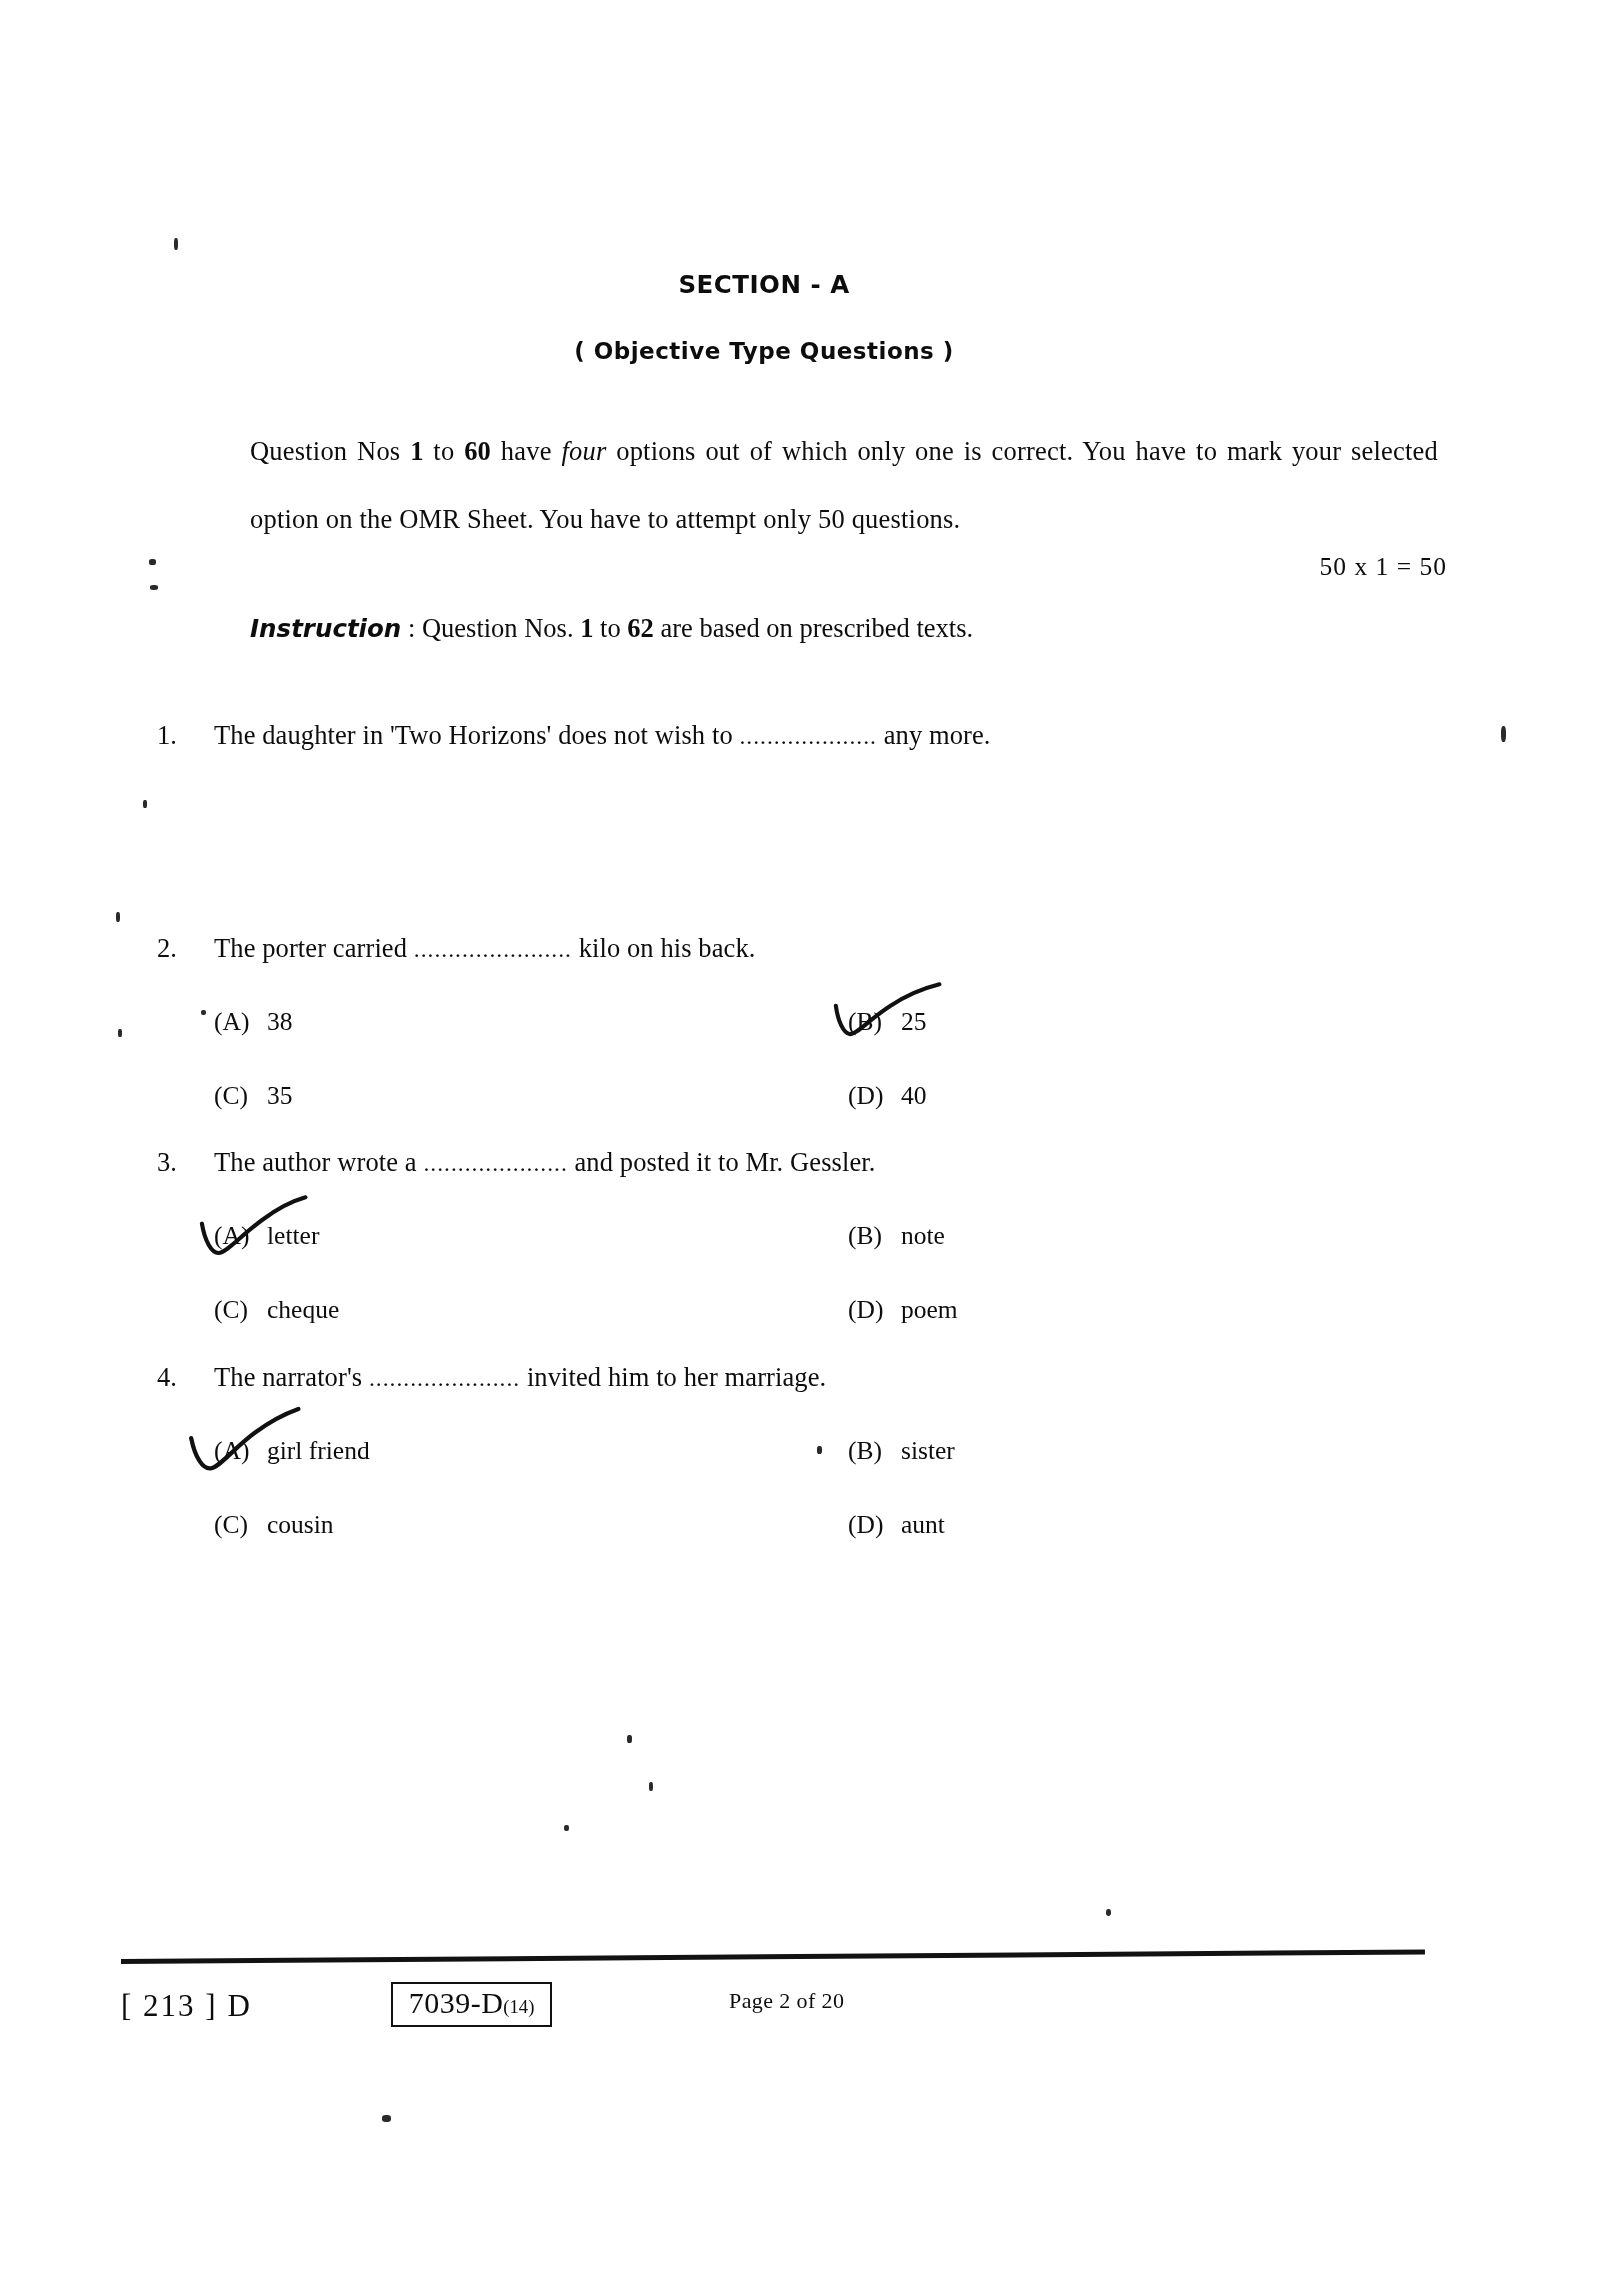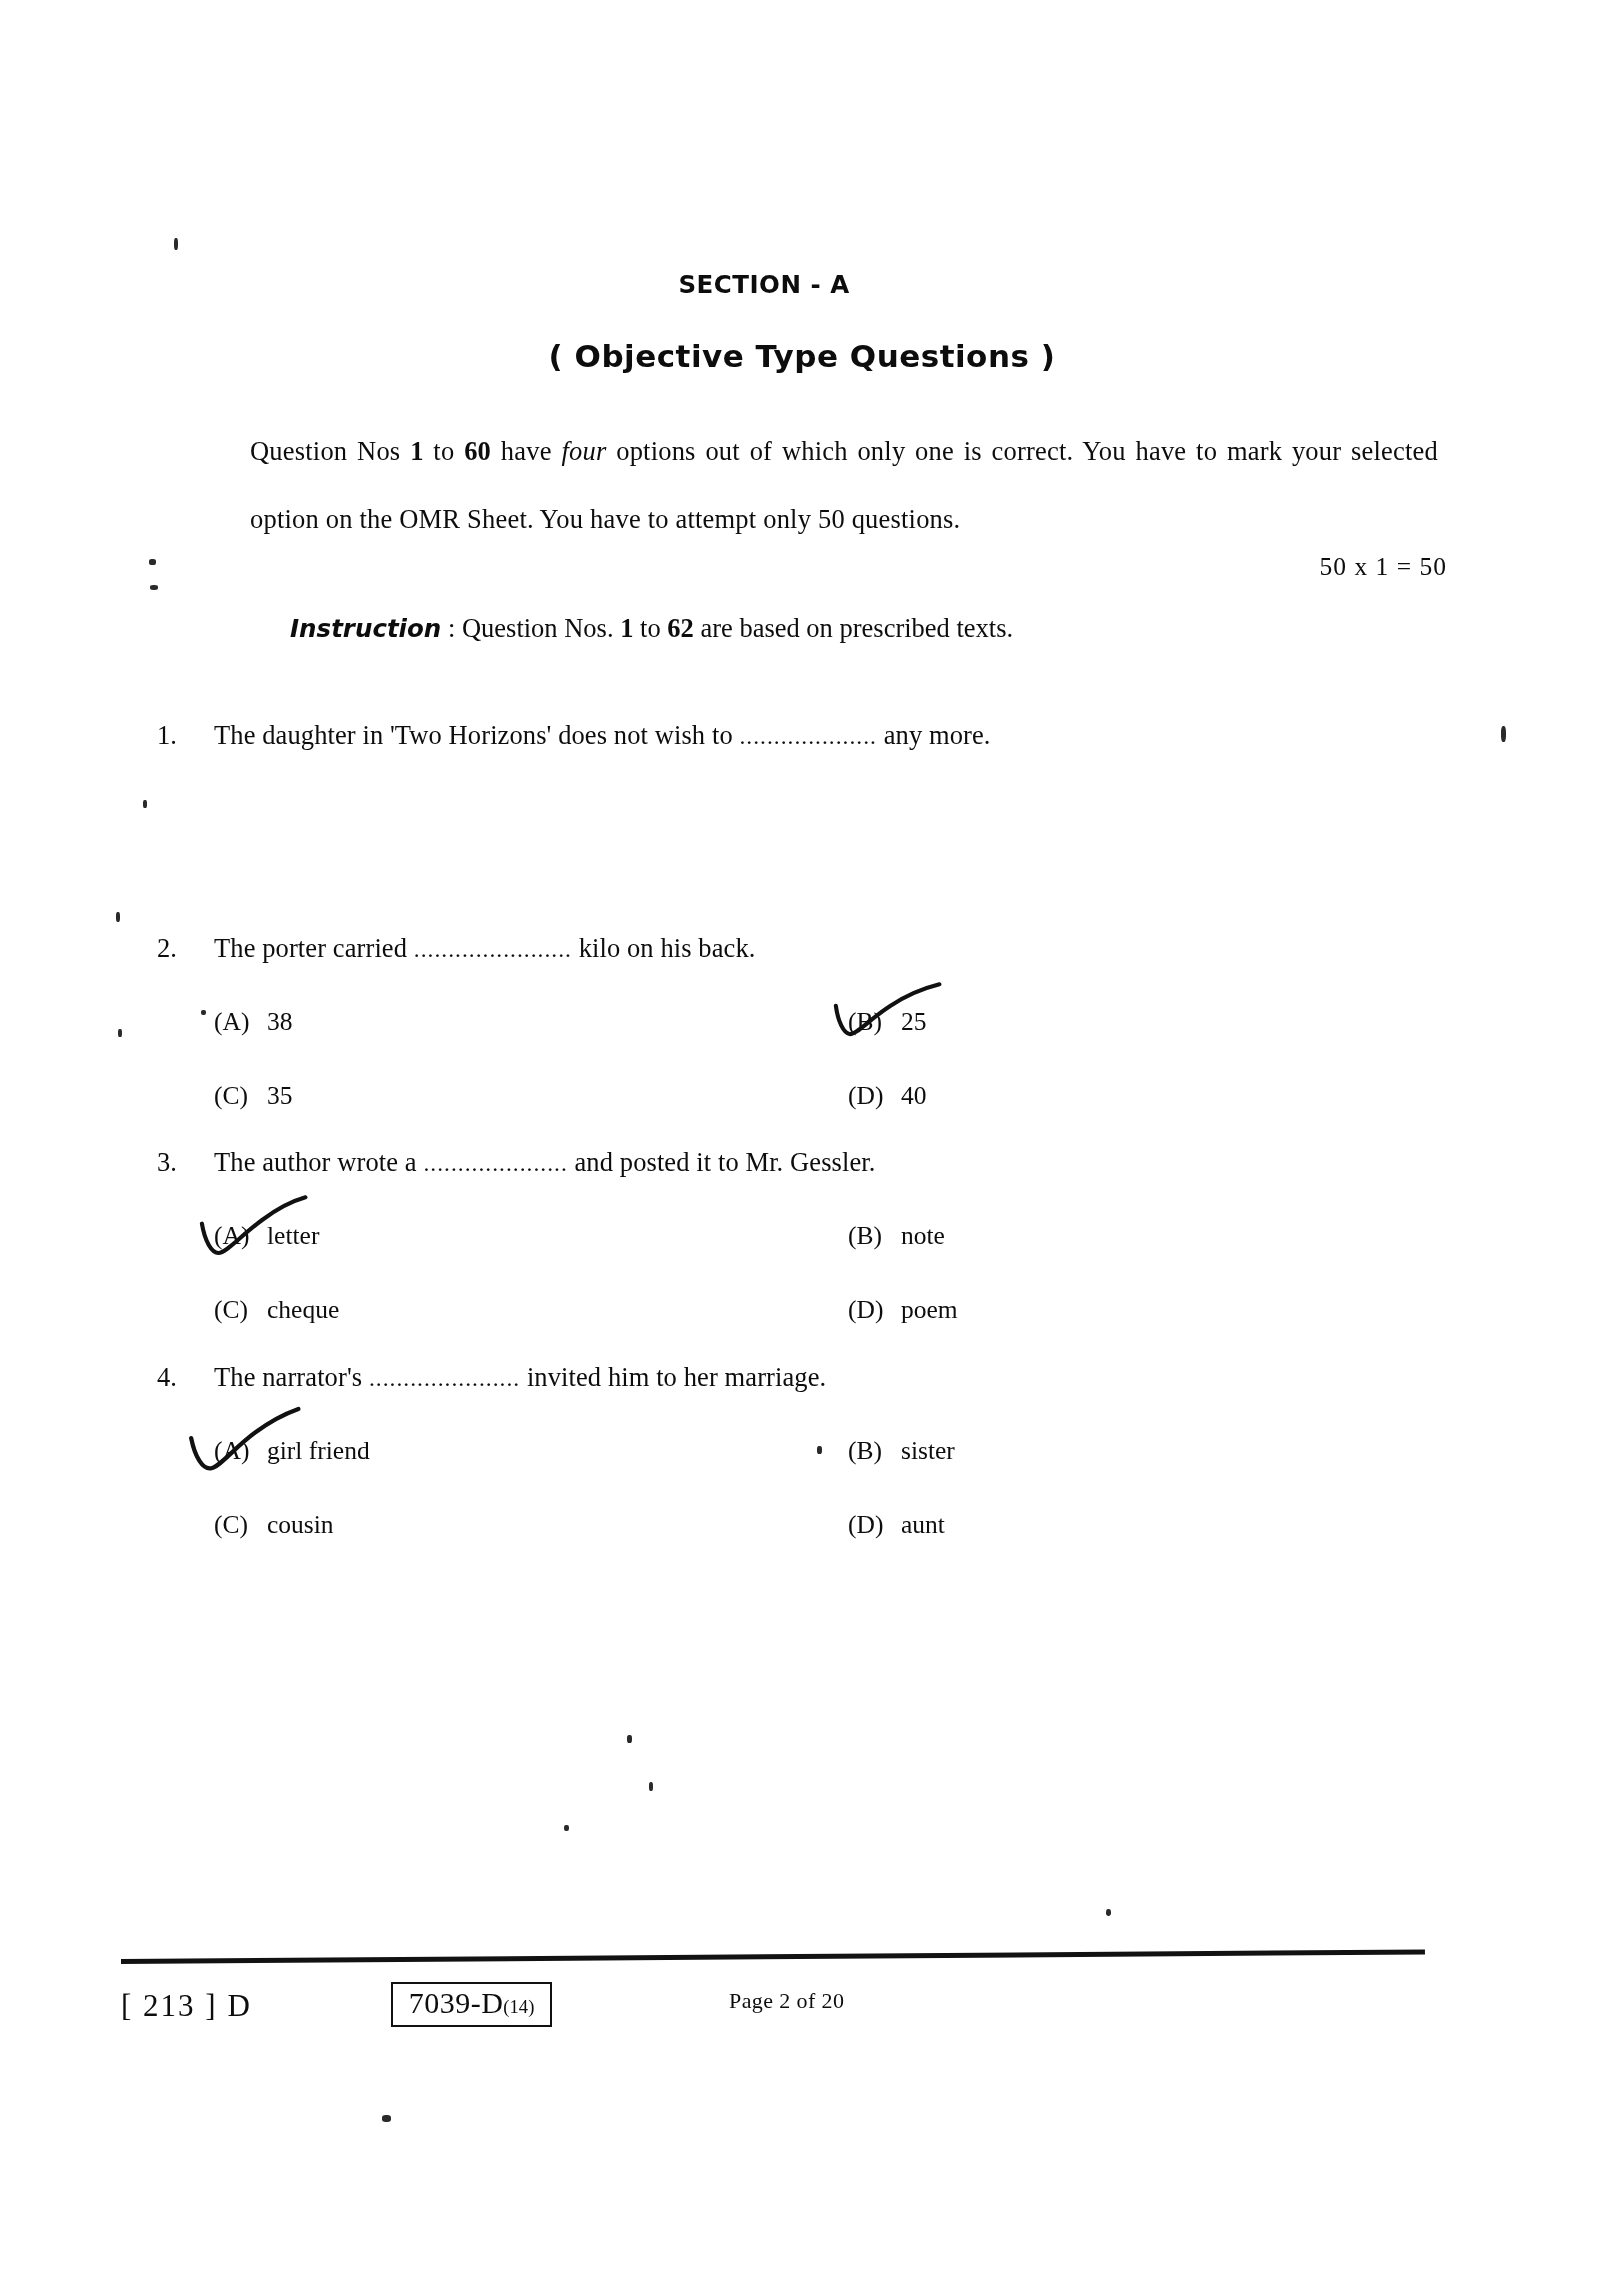--- a/index.html
+++ b/index.html
@@ -34,22 +34,21 @@
     font-family: "DejaVu Sans", sans-serif;
     font-weight: bold;
     letter-spacing: 0.5px;
   }
   #section-title {
     top: 270px;
     font-size: 24.5px;
   }
   #objective-title {
     top: 338px;
-    font-size: 31px;
-    padding-left: 38px;
+    font-size: 23px;
   }
 
   
   .para {
     position: absolute;
     font-size: 26.5px;
     line-height: 68px;
     letter-spacing: 0.2px;
   }
   #intro-para {
@@ -73,21 +72,20 @@
     position: absolute;
     left: 250px;
     top: 613px;
     font-size: 26.5px;
   }
   #instruction-line .lead {
     font-weight: bold;
     font-style: italic;
     font-family: "DejaVu Sans", sans-serif;
     font-size: 24.5px;
-    margin-left: 40px;
   }
   #instruction-line .b { font-weight: bold; }
 
   
   .question {
     position: absolute;
     left: 157px;
     width: 1294px;
   }
   .q-row {

